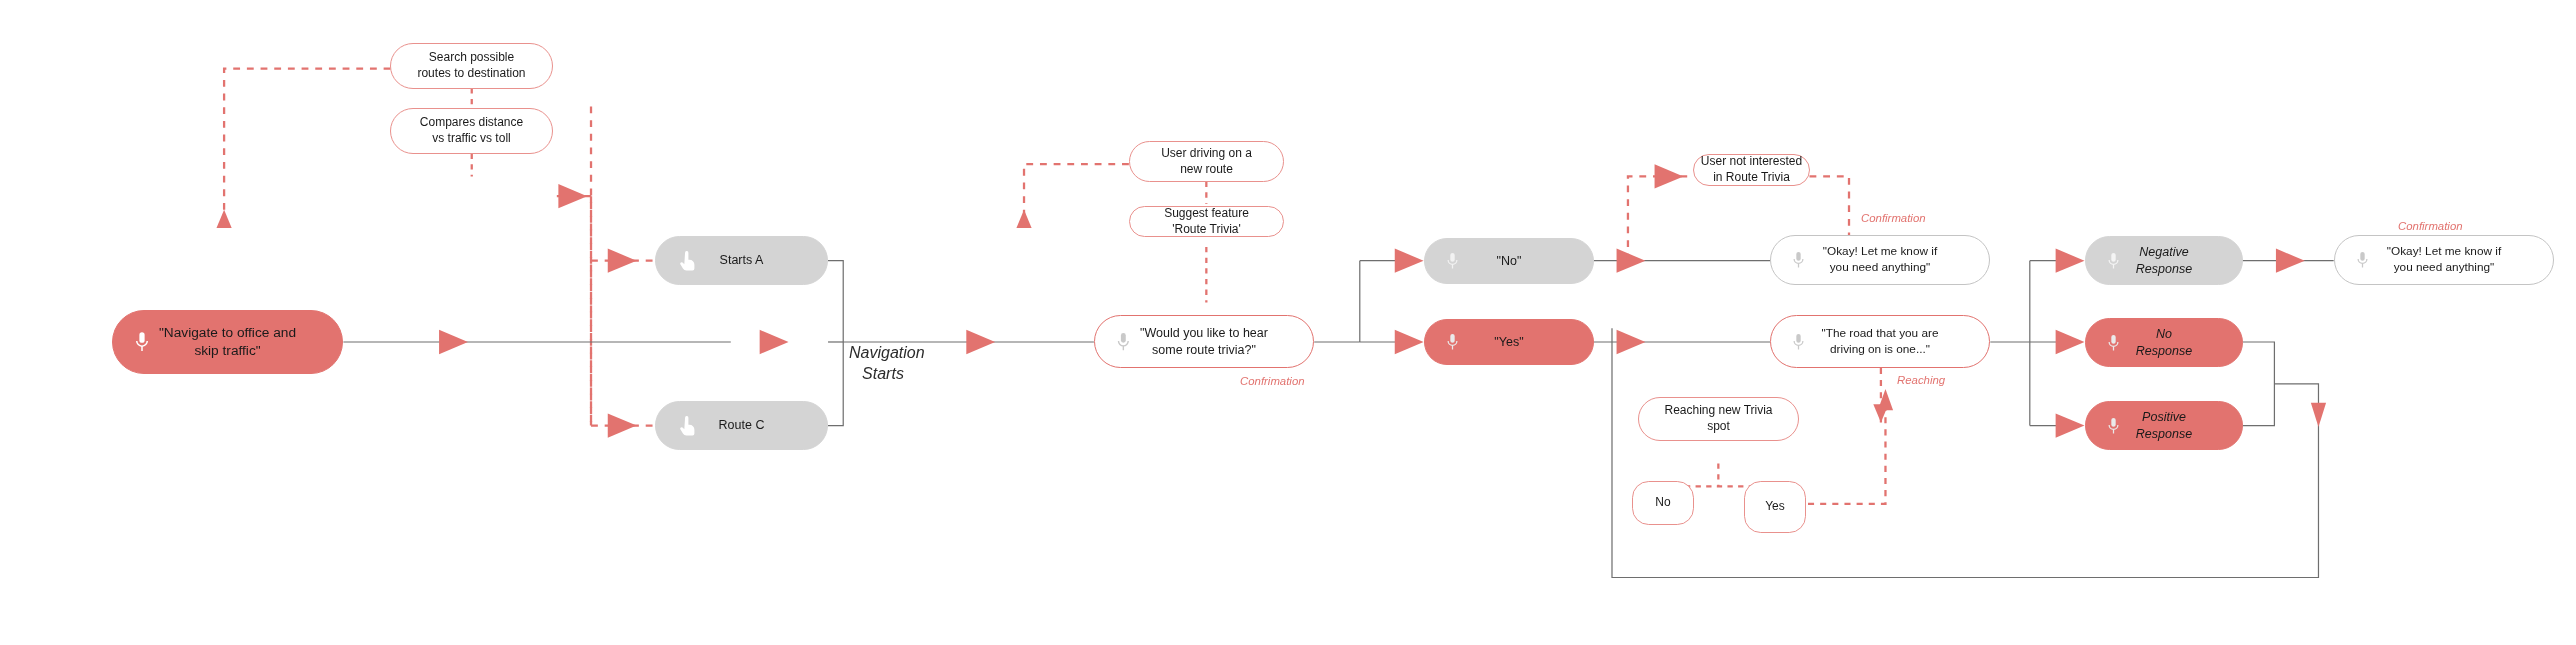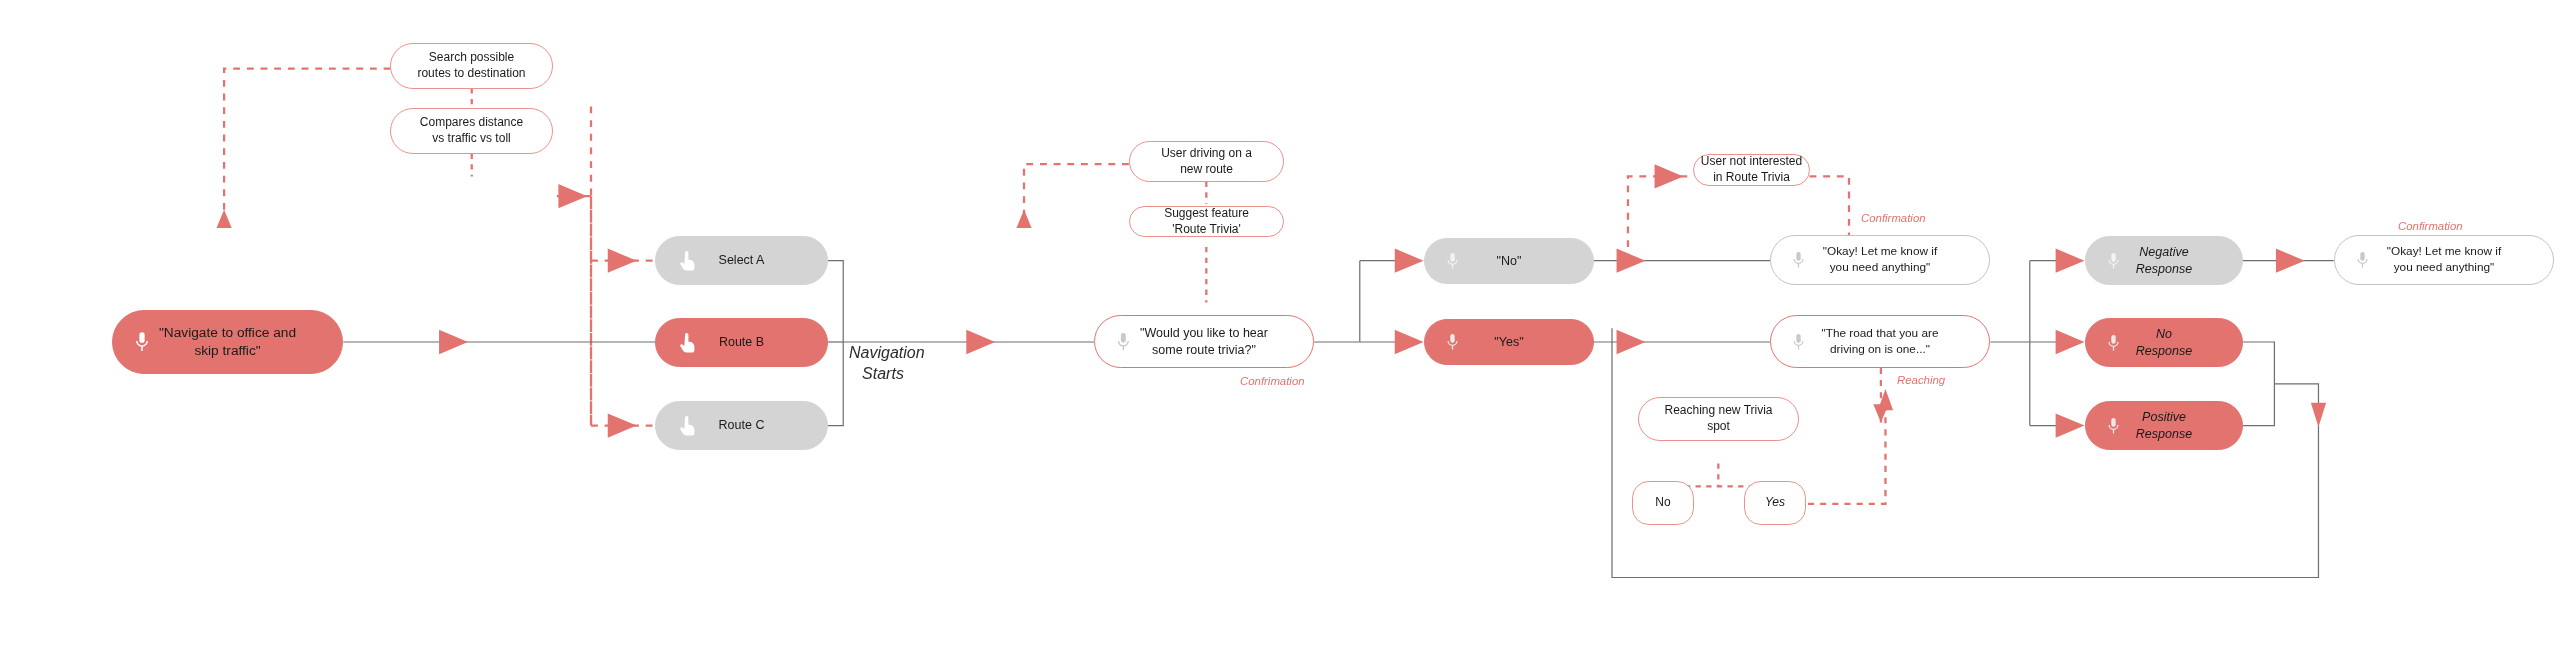--- a/index.html
+++ b/index.html
@@ -170,29 +170,23 @@
       <line x1="12" y1="21.5" x2="12" y2="28" stroke="#ffffff" stroke-width="2"></line>
     </svg>
     <span class="lbl t-18">"Navigate to office and
 skip traffic"</span>
   </div>
 
   <div class="node v-grey" style="left:655px;top:236px;width:173px;height:49px;">
     <svg class="hand" width="16.7" height="20" viewBox="0 0 22 26">
       <path d="M8,2 a2.2,2.2 0 0 1 4.4,0 v9.5 h1.4 a6.5,6.5 0 0 1 6.5,6.5 v5 a2.5,2.5 0 0 1 -2.5,2.5 h-8 a5.5,5.5 0 0 1 -4.6,-2.6 l-3.2,-5.2 a2,2 0 0 1 3.1,-2.5 l1.9,2 z" fill="#ffffff"></path>
     </svg>
-    <span class="lbl t-16">Select A</span>
-  </div>
-
-  <div class="node v-red" style="left:655px;top:318px;width:173px;height:49px;">
-    <svg class="hand" width="16.7" height="20" viewBox="0 0 22 26">
-      <path d="M8,2 a2.2,2.2 0 0 1 4.4,0 v9.5 h1.4 a6.5,6.5 0 0 1 6.5,6.5 v5 a2.5,2.5 0 0 1 -2.5,2.5 h-8 a5.5,5.5 0 0 1 -4.6,-2.6 l-3.2,-5.2 a2,2 0 0 1 3.1,-2.5 l1.9,2 z" fill="#ffffff"></path>
-    </svg>
-    <span class="lbl t-16">Route B</span>
-  </div>
+    <span class="lbl t-16">Starts A</span>
+  </div>
+
 
   <div class="node v-grey" style="left:655px;top:401px;width:173px;height:49px;">
     <svg class="hand" width="16.7" height="20" viewBox="0 0 22 26">
       <path d="M8,2 a2.2,2.2 0 0 1 4.4,0 v9.5 h1.4 a6.5,6.5 0 0 1 6.5,6.5 v5 a2.5,2.5 0 0 1 -2.5,2.5 h-8 a5.5,5.5 0 0 1 -4.6,-2.6 l-3.2,-5.2 a2,2 0 0 1 3.1,-2.5 l1.9,2 z" fill="#ffffff"></path>
     </svg>
     <span class="lbl t-16">Route C</span>
   </div>
 
   <div class="nav-cap" style="left:849px;top:343px;width:68px;">Navigation
 Starts</div>
@@ -265,21 +259,21 @@
 
   <div class="node v-outline-red-thin" style="left:1638px;top:397px;width:161px;height:44px;">
     <span class="lbl t-14">Reaching new Trivia
 spot</span>
   </div>
 
   <div class="node v-outline-red-thin" style="left:1632px;top:481px;width:62px;height:44px;border-radius:16.7px;">
     <span class="lbl t-14">No</span>
   </div>
 
-  <div class="node v-outline-red-thin" style="left:1744px;top:481px;width:62px;height:44px;border-radius:16.7px;font-style:italic;">
+  <div class="node v-outline-red-thin" style="left:1744px;top:481px;width:62px;height:52px;border-radius:16.7px;">
     <span class="lbl t-14">Yes</span>
   </div>
 
   <div class="node v-grey" style="left:2085px;top:236px;width:158px;height:49px;">
     <svg class="mic" width="15" height="21" viewBox="0 0 24 32">
       <rect x="8.5" y="3" width="7" height="14" rx="3.5" fill="#f4f4f4"></rect>
       <path d="M5,14.5 a7,7 0 0 0 14,0" fill="none" stroke="#f4f4f4" stroke-width="2"></path>
       <line x1="12" y1="21.5" x2="12" y2="28" stroke="#f4f4f4" stroke-width="2"></line>
     </svg>
     <span class="lbl t-16 ital">Negative

